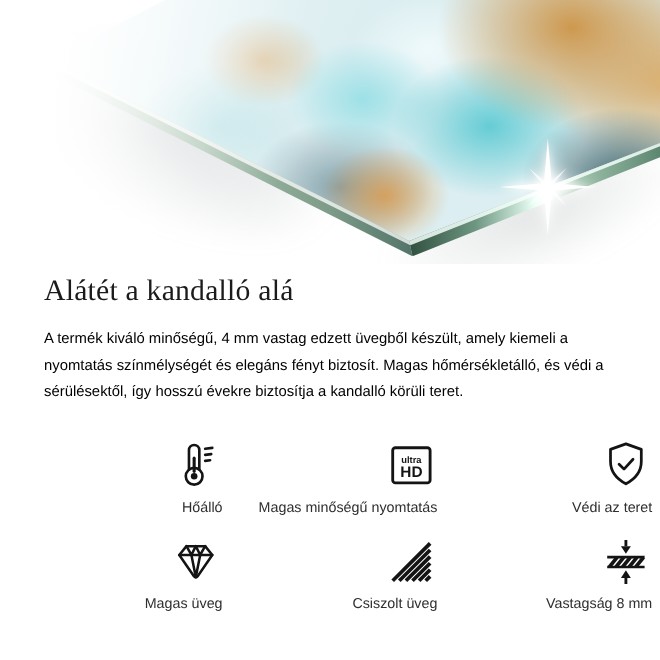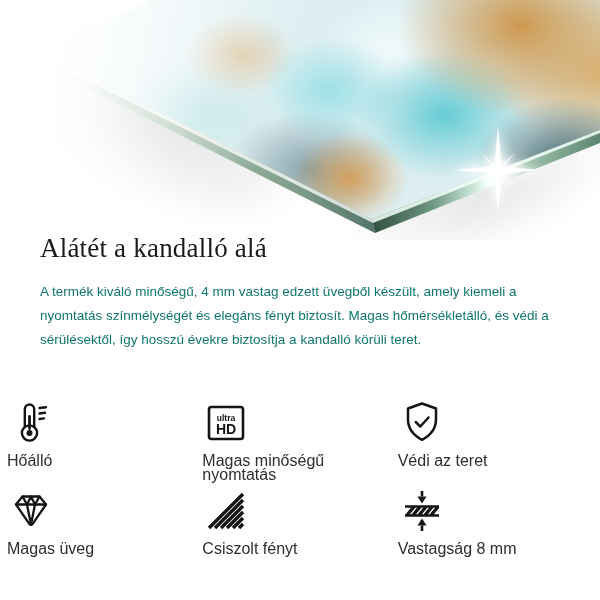--- a/index.html
+++ b/index.html
@@ -42,32 +42,32 @@
     background:linear-gradient(to right,#31503f 62%,#6d9681 72%,#e8fff4 81%,#ffffff 83%,#9cc0aa 88%,#5d8670 100%);}
   .hl{position:absolute;inset:0;}
   .hl-left{clip-path:polygon(45px 55px,372px 219px,373px 223px,44px 59px);background:rgba(255,255,255,.75);}
   .hl-right{clip-path:polygon(372px 219px,600px 130px,600px 133px,373px 223px);background:rgba(245,255,250,.85);}
   .fade{position:absolute;inset:0;pointer-events:none;
     background:linear-gradient(100deg,#fff 9%,rgba(255,255,255,.85) 16%,rgba(255,255,255,0) 44%);}
   .sparkle{position:absolute;left:452px;top:124px;width:92px;height:92px;
     filter:drop-shadow(0 0 7px rgba(255,255,255,.95)) drop-shadow(0 0 3px rgba(255,255,255,.9));}
 
   
-  .content{position:absolute;left:40px;top:230px;width:525px;}
+  .content{position:absolute;left:40px;top:246px;width:525px;}
   h1{margin:0;font-family:"Liberation Serif","DejaVu Serif",serif;font-weight:400;
      font-size:27px;line-height:37px;color:#1b1b1b;letter-spacing:.2px;}
   h1 span{display:block;}
-  .desc{margin:13px 0 16px 0;font-size:13.5px;line-height:24px;color:#0f766e;}
+  .desc{margin:13px 0 16px 0;font-size:13.5px;line-height:24px;color:#000000;}
 
   
   .features{position:absolute;left:7px;top:398px;width:586px;
     display:grid;grid-template-columns:repeat(3,1fr);}
-  .feature{height:88px;display:flex;flex-direction:column;align-items:flex-start;}
+  .feature{height:88px;display:flex;flex-direction:column;align-items:flex-end;}
   .f-icon{height:50px;display:flex;align-items:center;justify-content:center;}
-  .f-label{margin-top:6px;font-size:16px;line-height:14px;color:#2e2e2e;}
+  .f-label{margin-top:6px;font-size:13px;line-height:14px;color:#2e2e2e;}
   .f-icon svg{display:block;}
   .f-icon text{font-family:"Liberation Sans","DejaVu Sans",sans-serif;}
 </style>
 </head>
 <body>
 
 <div class="page">
 
   <div class="hero">
     <div class="shadow s1"></div>
@@ -154,21 +154,21 @@
           <g stroke="#141414" stroke-width="3.4">
             <line x1="7" y1="41" x2="41" y2="7"></line>
             <line x1="13" y1="41" x2="41" y2="13"></line>
             <line x1="19" y1="41" x2="41" y2="19"></line>
             <line x1="25" y1="41" x2="41" y2="25"></line>
             <line x1="31" y1="41" x2="41" y2="31"></line>
             <line x1="37" y1="41" x2="41" y2="37"></line>
           </g>
         </svg>
       </div>
-      <div class="f-label">Csiszolt fényt</div>
+      <div class="f-label">Csiszolt üveg</div>
     </div>
 
     <div class="feature">
       <div class="f-icon">
         <svg width="48" height="48" viewBox="0 0 48 48">
           <g stroke="#141414">
             <line x1="7" y1="19.5" x2="41" y2="19.5" stroke-width="2.4"></line>
             <line x1="7" y1="28.5" x2="41" y2="28.5" stroke-width="2.4"></line>
             <line x1="9" y1="28.3" x2="16" y2="19.7" stroke-width="3.4"></line>
             <line x1="15" y1="28.3" x2="22" y2="19.7" stroke-width="3.4"></line>

